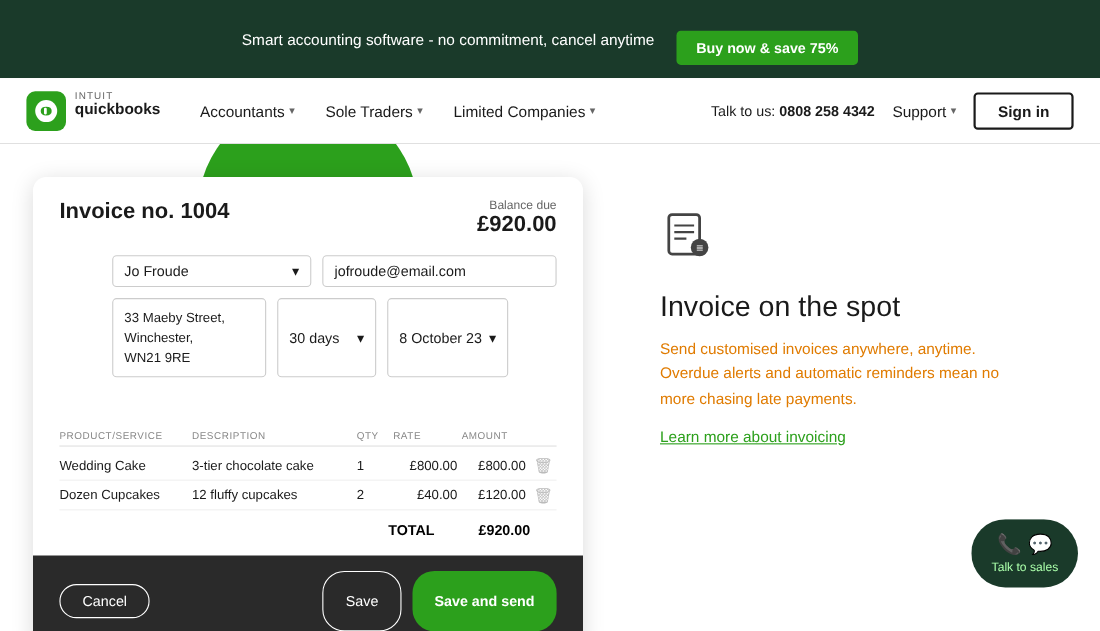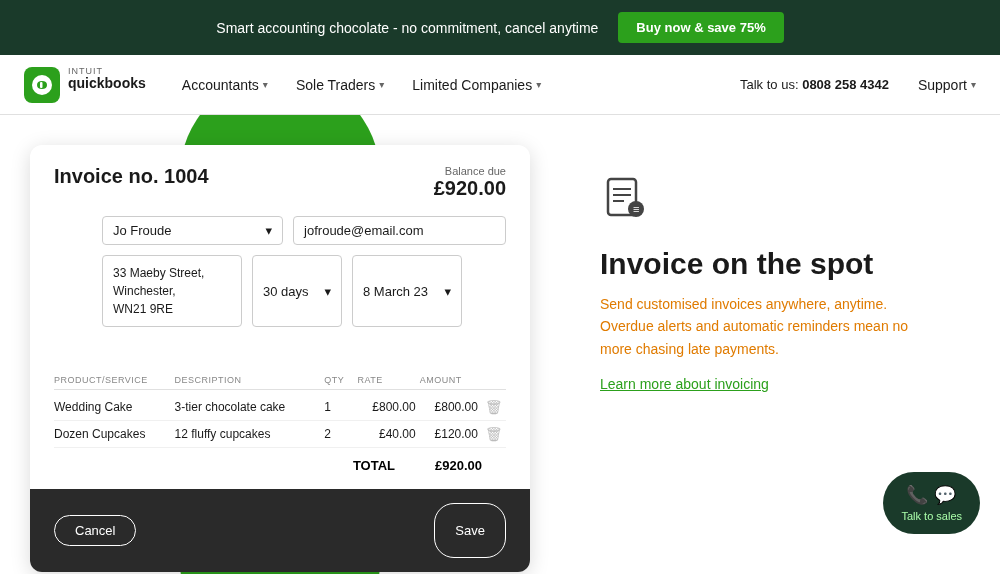--- a/index.html
+++ b/index.html
@@ -19,20 +19,21 @@
     }
     .banner-cta {
       background: #2ca01c;
       color: white;
       border: none;
       padding: 8px 18px;
       border-radius: 4px;
       font-size: 13px;
       font-weight: bold;
       cursor: pointer;
+      margin-top: 16px;
     }
 
     
     .navbar {
       background: white;
       display: flex;
       align-items: center;
       padding: 0 24px;
       height: 60px;
       border-bottom: 1px solid #e0e0e0;
@@ -84,21 +85,21 @@
       padding: 8px 12px;
       font-size: 14px;
       color: #1a1a1a;
       cursor: pointer;
       white-space: nowrap;
     }
     .nav-chevron { font-size: 10px; color: #666; }
     .nav-right {
       display: flex;
       align-items: center;
-      gap: 29px;
+      gap: 16px;
     }
     .phone-text { font-size: 13px; color: #1a1a1a; white-space: nowrap; }
     .support-btn {
       display: flex;
       align-items: center;
       gap: 4px;
       font-size: 14px;
       color: #1a1a1a;
       cursor: pointer;
     }
@@ -336,22 +337,22 @@
       display: flex;
       flex-direction: column;
       justify-content: flex-start;
     }
     .feature-icon {
       font-size: 32px;
       margin-bottom: 16px;
       color: #333;
     }
     .feature-title {
-      font-size: 30px;
-      font-weight: bold;
+      font-size: 26px;
+      font-weight: normal;
       color: #1a1a1a;
       margin-bottom: 12px;
     }
     .feature-desc {
       font-size: 14px;
       color: #444;
       line-height: 1.6;
       margin-bottom: 16px;
       max-width: 320px;
     }
@@ -388,21 +389,21 @@
     }
     .bubble-label {
       font-size: 11px;
       color: #aaffaa;
     }
   </style>
 </head>
 <body>
 
 <div class="top-banner">
-  <span>Smart accounting chocolate - no commitment, cancel anytime</span>
+  <span>Smart accounting software - no commitment, cancel anytime</span>
   <button class="banner-cta">Buy now &amp; save 75%</button>
 </div>
 
 <nav class="navbar">
   <div class="logo-area">
     <div class="logo-icon">
       <svg width="22" height="22" viewBox="0 0 22 22" fill="none">
         <circle cx="11" cy="11" r="10" fill="white"></circle>
         <path d="M6 11 Q6 7 11 7 Q16 7 16 11 Q16 15 11 15 Q6 15 6 11" fill="#2ca01c"></path>
         <rect x="9" y="8" width="2.5" height="6" rx="1" fill="white"></rect>
@@ -431,20 +432,21 @@
 
   <div class="nav-right">
     <span class="phone-text">
       <span>Talk to us:</span>
       <strong>0808 258 4342</strong>
     </span>
     <div class="support-btn">
       <span>Support</span>
       <span class="nav-chevron">▾</span>
     </div>
+    <button class="sign-in-btn">Sign in</button>
   </div>
 </nav>
 
 <div class="main-content">
 
   <div class="left-panel">
     <div class="green-circle-top"></div>
     <div class="green-circle-bottom"></div>
 
     <div class="invoice-card">
@@ -472,21 +474,21 @@
           <div class="address-field">
             <span>33 Maeby Street,</span><br>
             <span>Winchester,</span><br>
             <span>WN21 9RE</span>
           </div>
           <div class="field-select terms-select">
             <span>30 days</span>
             <span>▾</span>
           </div>
           <div class="field-select date-select">
-            <span>8 March 23</span>
+            <span>8 October 23</span>
             <span>▾</span>
           </div>
         </div>
 
         <div class="invoice-table">
           <div class="table-header">
             <span class="col-header">PRODUCT/SERVICE</span>
             <span class="col-header">DESCRIPTION</span>
             <span class="col-header">QTY</span>
             <span class="col-header">RATE</span>
@@ -516,20 +518,21 @@
         <div class="total-row">
           <span>TOTAL</span>
           <span>£920.00</span>
         </div>
       </div>
 
       <div class="invoice-footer">
         <button class="cancel-btn">Cancel</button>
         <div class="footer-right-btns">
           <button class="save-btn">Save</button>
+          <button class="save-send-btn">Save and send</button>
         </div>
       </div>
     </div>
   </div>
 
   <div class="right-panel">
     <div class="feature-icon">
       <svg width="48" height="48" viewBox="0 0 48 48" fill="none">
         <rect x="8" y="4" width="28" height="36" rx="3" stroke="#444" stroke-width="2.5" fill="none"></rect>
         <line x1="13" y1="14" x2="31" y2="14" stroke="#444" stroke-width="2"></line>

